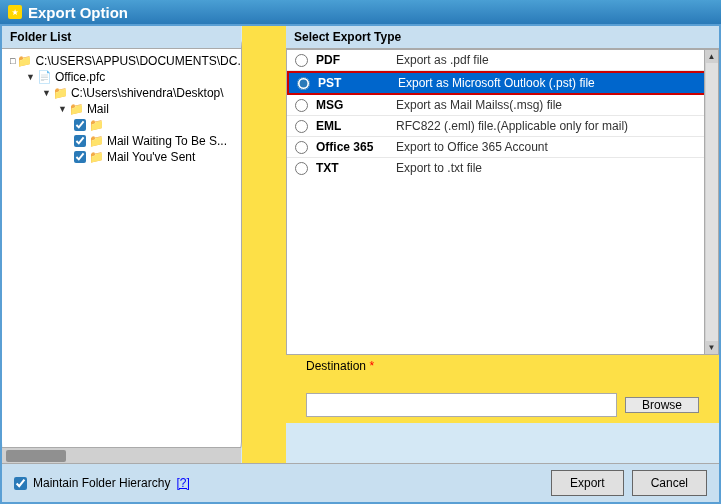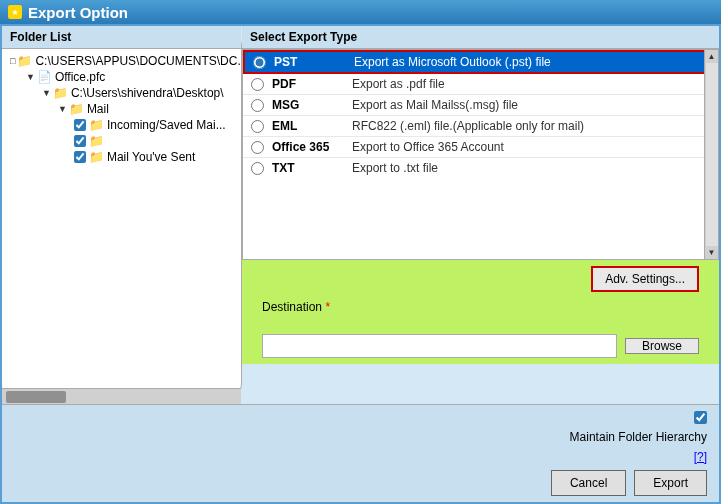--- a/index.html
+++ b/index.html
@@ -123,21 +123,22 @@
       width: 60px;
       margin: 2px 4px;
       border-radius: 2px;
     }
 
     
     .right-panel {
       flex: 1;
       display: flex;
       flex-direction: column;
-      background: #bef264;
+      background: #fde047;
+      padding-left: 44px;
     }
 
     .right-panel-header {
       background: #c8dff0;
       padding: 4px 8px;
       font-weight: bold;
       font-size: 12px;
       border-bottom: 1px solid #aaa;
     }
 
@@ -268,23 +269,22 @@
       display: flex;
       align-items: center;
     }
 
     
     .bottom-bar {
       background: #c8dff0;
       border-top: 1px solid #aaa;
       padding: 6px 12px;
       display: flex;
-      align-items: flex-end;
+      align-items: center;
       gap: 6px;
-      flex-direction: column;
     }
 
     .maintain-checkbox {
       accent-color: #2a7ab8;
     }
 
     .maintain-label {
       font-size: 12px;
     }
 
@@ -351,57 +351,57 @@
 
         <div class="tree-node indent-4">
           <span class="expand-icon">▼</span>
           <span class="folder-icon">📁</span>
           <span>Mail</span>
         </div>
 
         <div class="tree-node indent-5">
           <input type="checkbox" class="checkbox" checked="" style="">
           <span class="folder-icon">📁</span>
-          <span>Incoming/Saved Mai...</span>
         </div>
 
         <div class="tree-node indent-5">
           <input type="checkbox" class="checkbox" checked="" style="">
           <span class="folder-icon">📁</span>
+          <span>Mail Waiting To Be S...</span>
         </div>
 
         <div class="tree-node indent-5">
           <input type="checkbox" class="checkbox" checked="" style="">
           <span class="folder-icon">📁</span>
           <span>Mail You've Sent</span>
         </div>
 
       </div>
       <div class="scrollbar-area">
         <div class="scrollbar-thumb"></div>
       </div>
     </div>
 
     <div class="right-panel">
       <div class="right-panel-header">Select Export Type</div>
 
       <div class="export-type-list">
 
+        <div class="export-row">
+          <input type="radio" name="exportType" style="">
+          <span class="export-label">PDF</span>
+          <span class="export-desc">Export as .pdf file</span>
+        </div>
+
         <div class="export-row selected">
           <input type="radio" name="exportType" checked="" style="">
           <span class="export-label">PST</span>
           <span class="export-desc">Export as Microsoft Outlook (.pst) file</span>
         </div>
 
-        <div class="export-row">
-          <input type="radio" name="exportType" style="">
-          <span class="export-label">PDF</span>
-          <span class="export-desc">Export as .pdf file</span>
-        </div>
-
 
         <div class="export-row">
           <input type="radio" name="exportType" style="">
           <span class="export-label">MSG</span>
           <span class="export-desc">Export as Mail Mailss(.msg) file</span>
         </div>
 
         <div class="export-row">
           <input type="radio" name="exportType" style="">
           <span class="export-label">EML</span>
@@ -421,23 +421,20 @@
           <span class="export-desc">Export to .txt file</span>
         </div>
 
         <div class="list-scrollbar">
           <span class="scroll-arrow">▲</span>
           <div class="scroll-track"></div>
           <span class="scroll-arrow">▼</span>
         </div>
       </div>
 
-      <div class="settings-area">
-        <button class="adv-settings-btn">Adv. Settings...</button>
-      </div>
 
       <div class="destination-area">
         <div class="destination-label">
           <span>Destination</span>
           <span class="dest-required">*</span>
         </div>
         <div class="dest-row">
           <input type="text" class="dest-input" style="">
           <button class="browse-btn">Browse</button>
         </div>
@@ -447,17 +444,17 @@
 
     </div>
 
   </div>
 
   <div class="bottom-bar">
     <input type="checkbox" class="maintain-checkbox" checked="" style="">
     <span class="maintain-label">Maintain Folder Hierarchy</span>
     <span class="help-link">[?]</span>
     <div class="footer-buttons">
+      <button class="action-btn">Export</button>
       <button class="action-btn">Cancel</button>
-      <button class="action-btn">Export</button>
     </div>
   </div>
 </div>
 
 </body></html>

